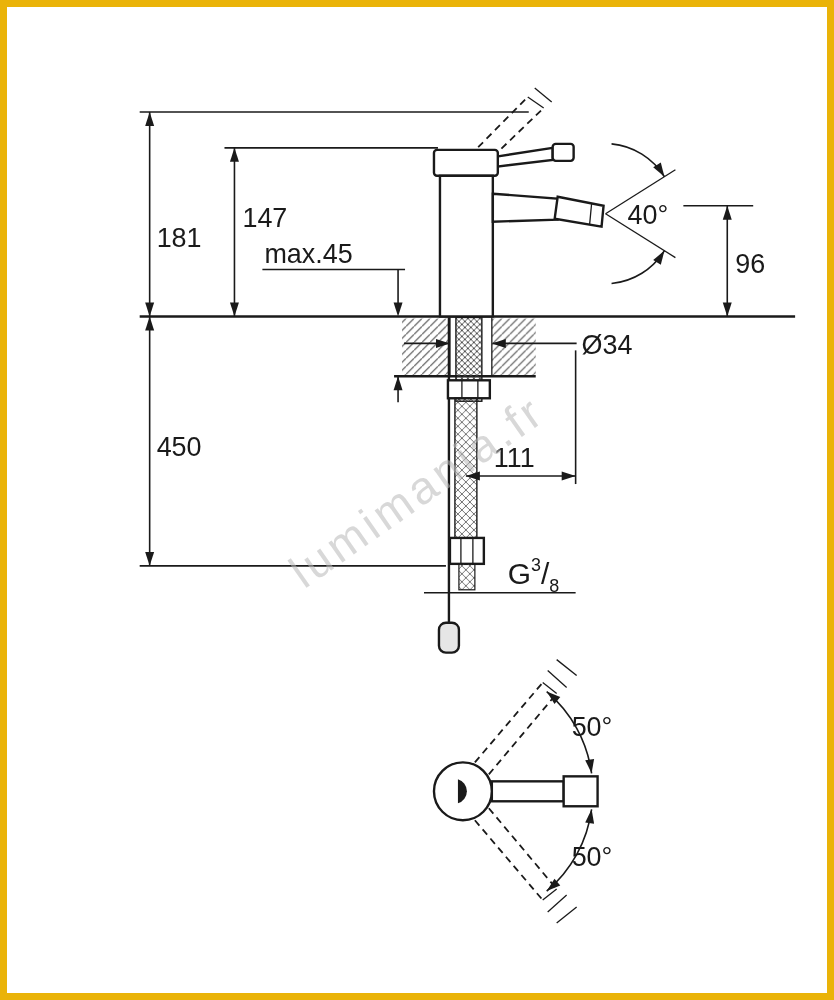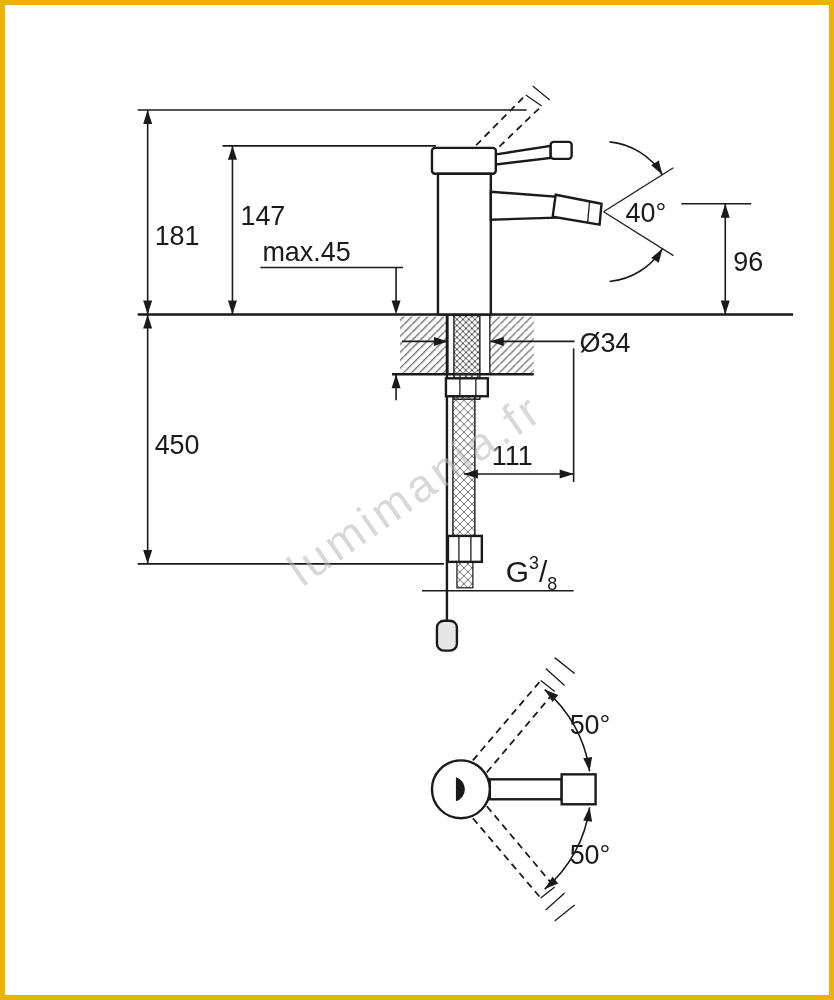--- a/index.html
+++ b/index.html
@@ -1,19 +1,19 @@
 <!DOCTYPE html>
 <html><head>
 <meta charset="utf-8">
 <style>
   html,body{margin:0;padding:0;background:#ffffff;}
   .page{
     width:834px;height:1000px;
     background:#ffffff;
-    border:5px solid #eab308;
+    border:7px solid #eab308;
     box-sizing:border-box;
     position:relative;
     font-family:"Liberation Sans", sans-serif;
   }
   svg{display:block;width:832px;height:998px;}
   .obj{stroke:#1a1a1a;stroke-width:2.4;fill:#ffffff;}
   .objl{stroke:#1a1a1a;stroke-width:2.4;fill:none;}
   .dim{stroke:#1a1a1a;stroke-width:1.6;fill:none;}
   .thin{stroke:#1a1a1a;stroke-width:1.3;fill:none;}
   .dash{stroke:#1a1a1a;stroke-width:1.8;fill:none;stroke-dasharray:7 5;}

